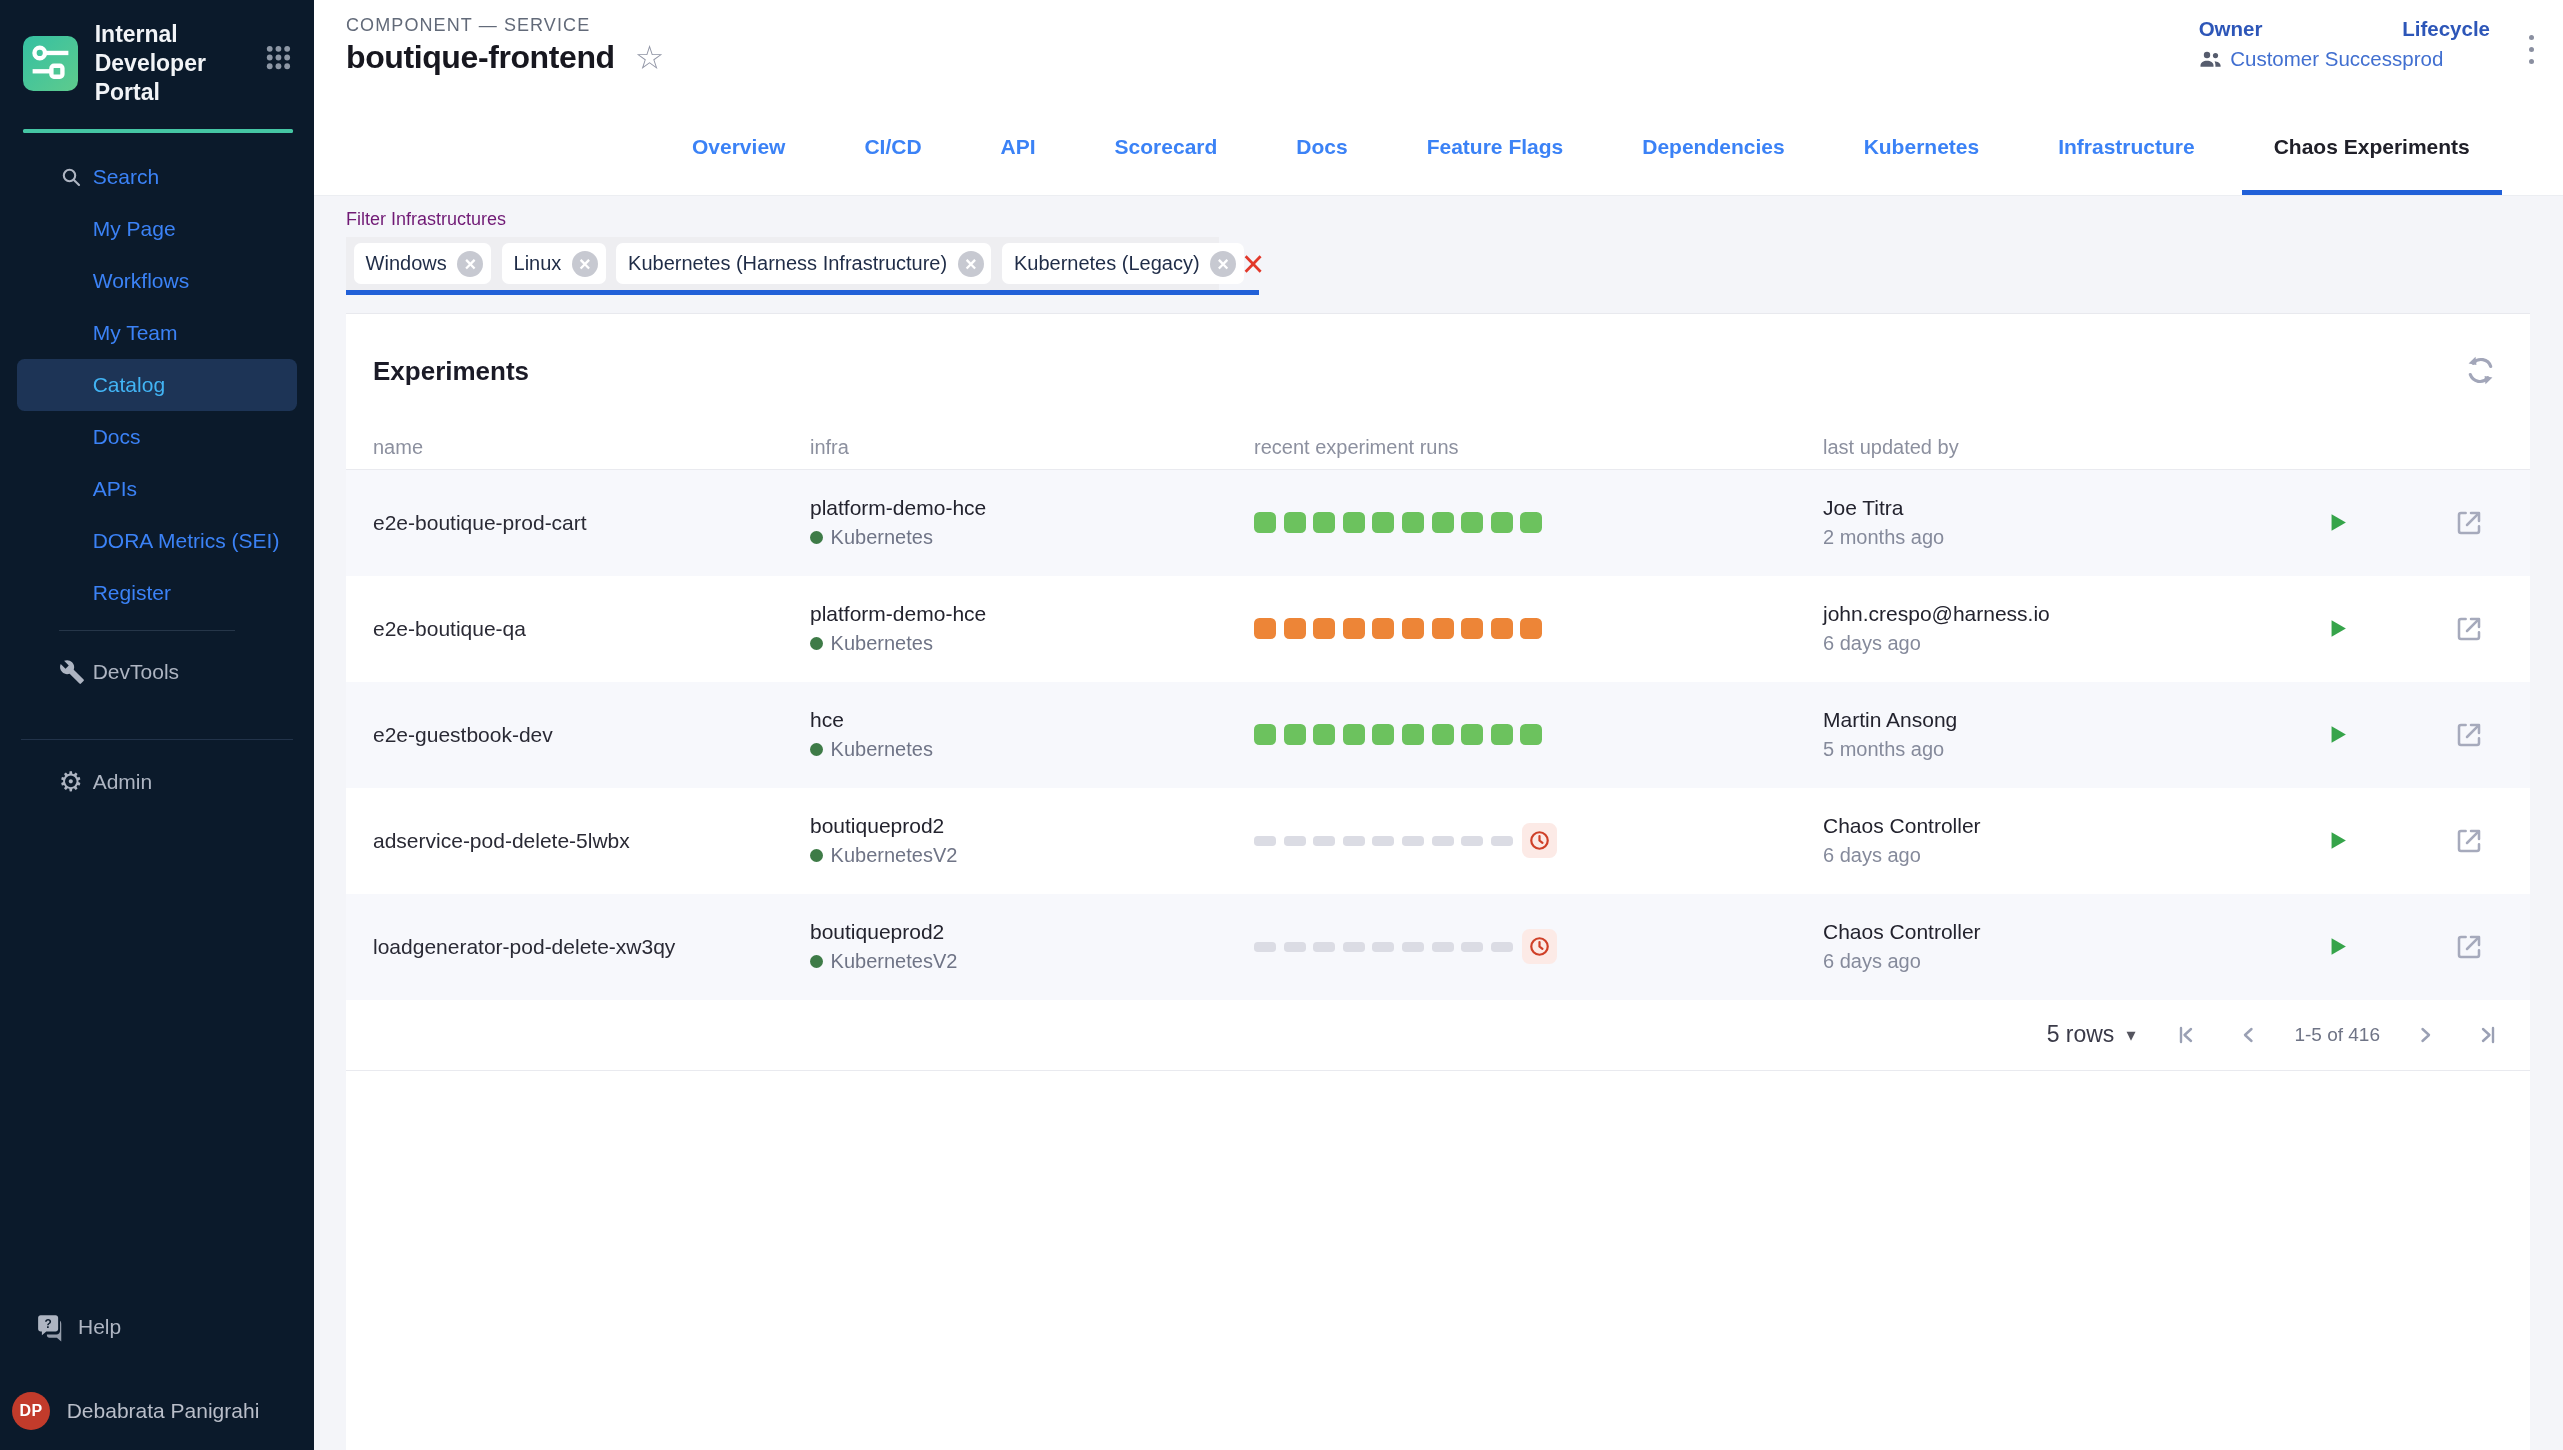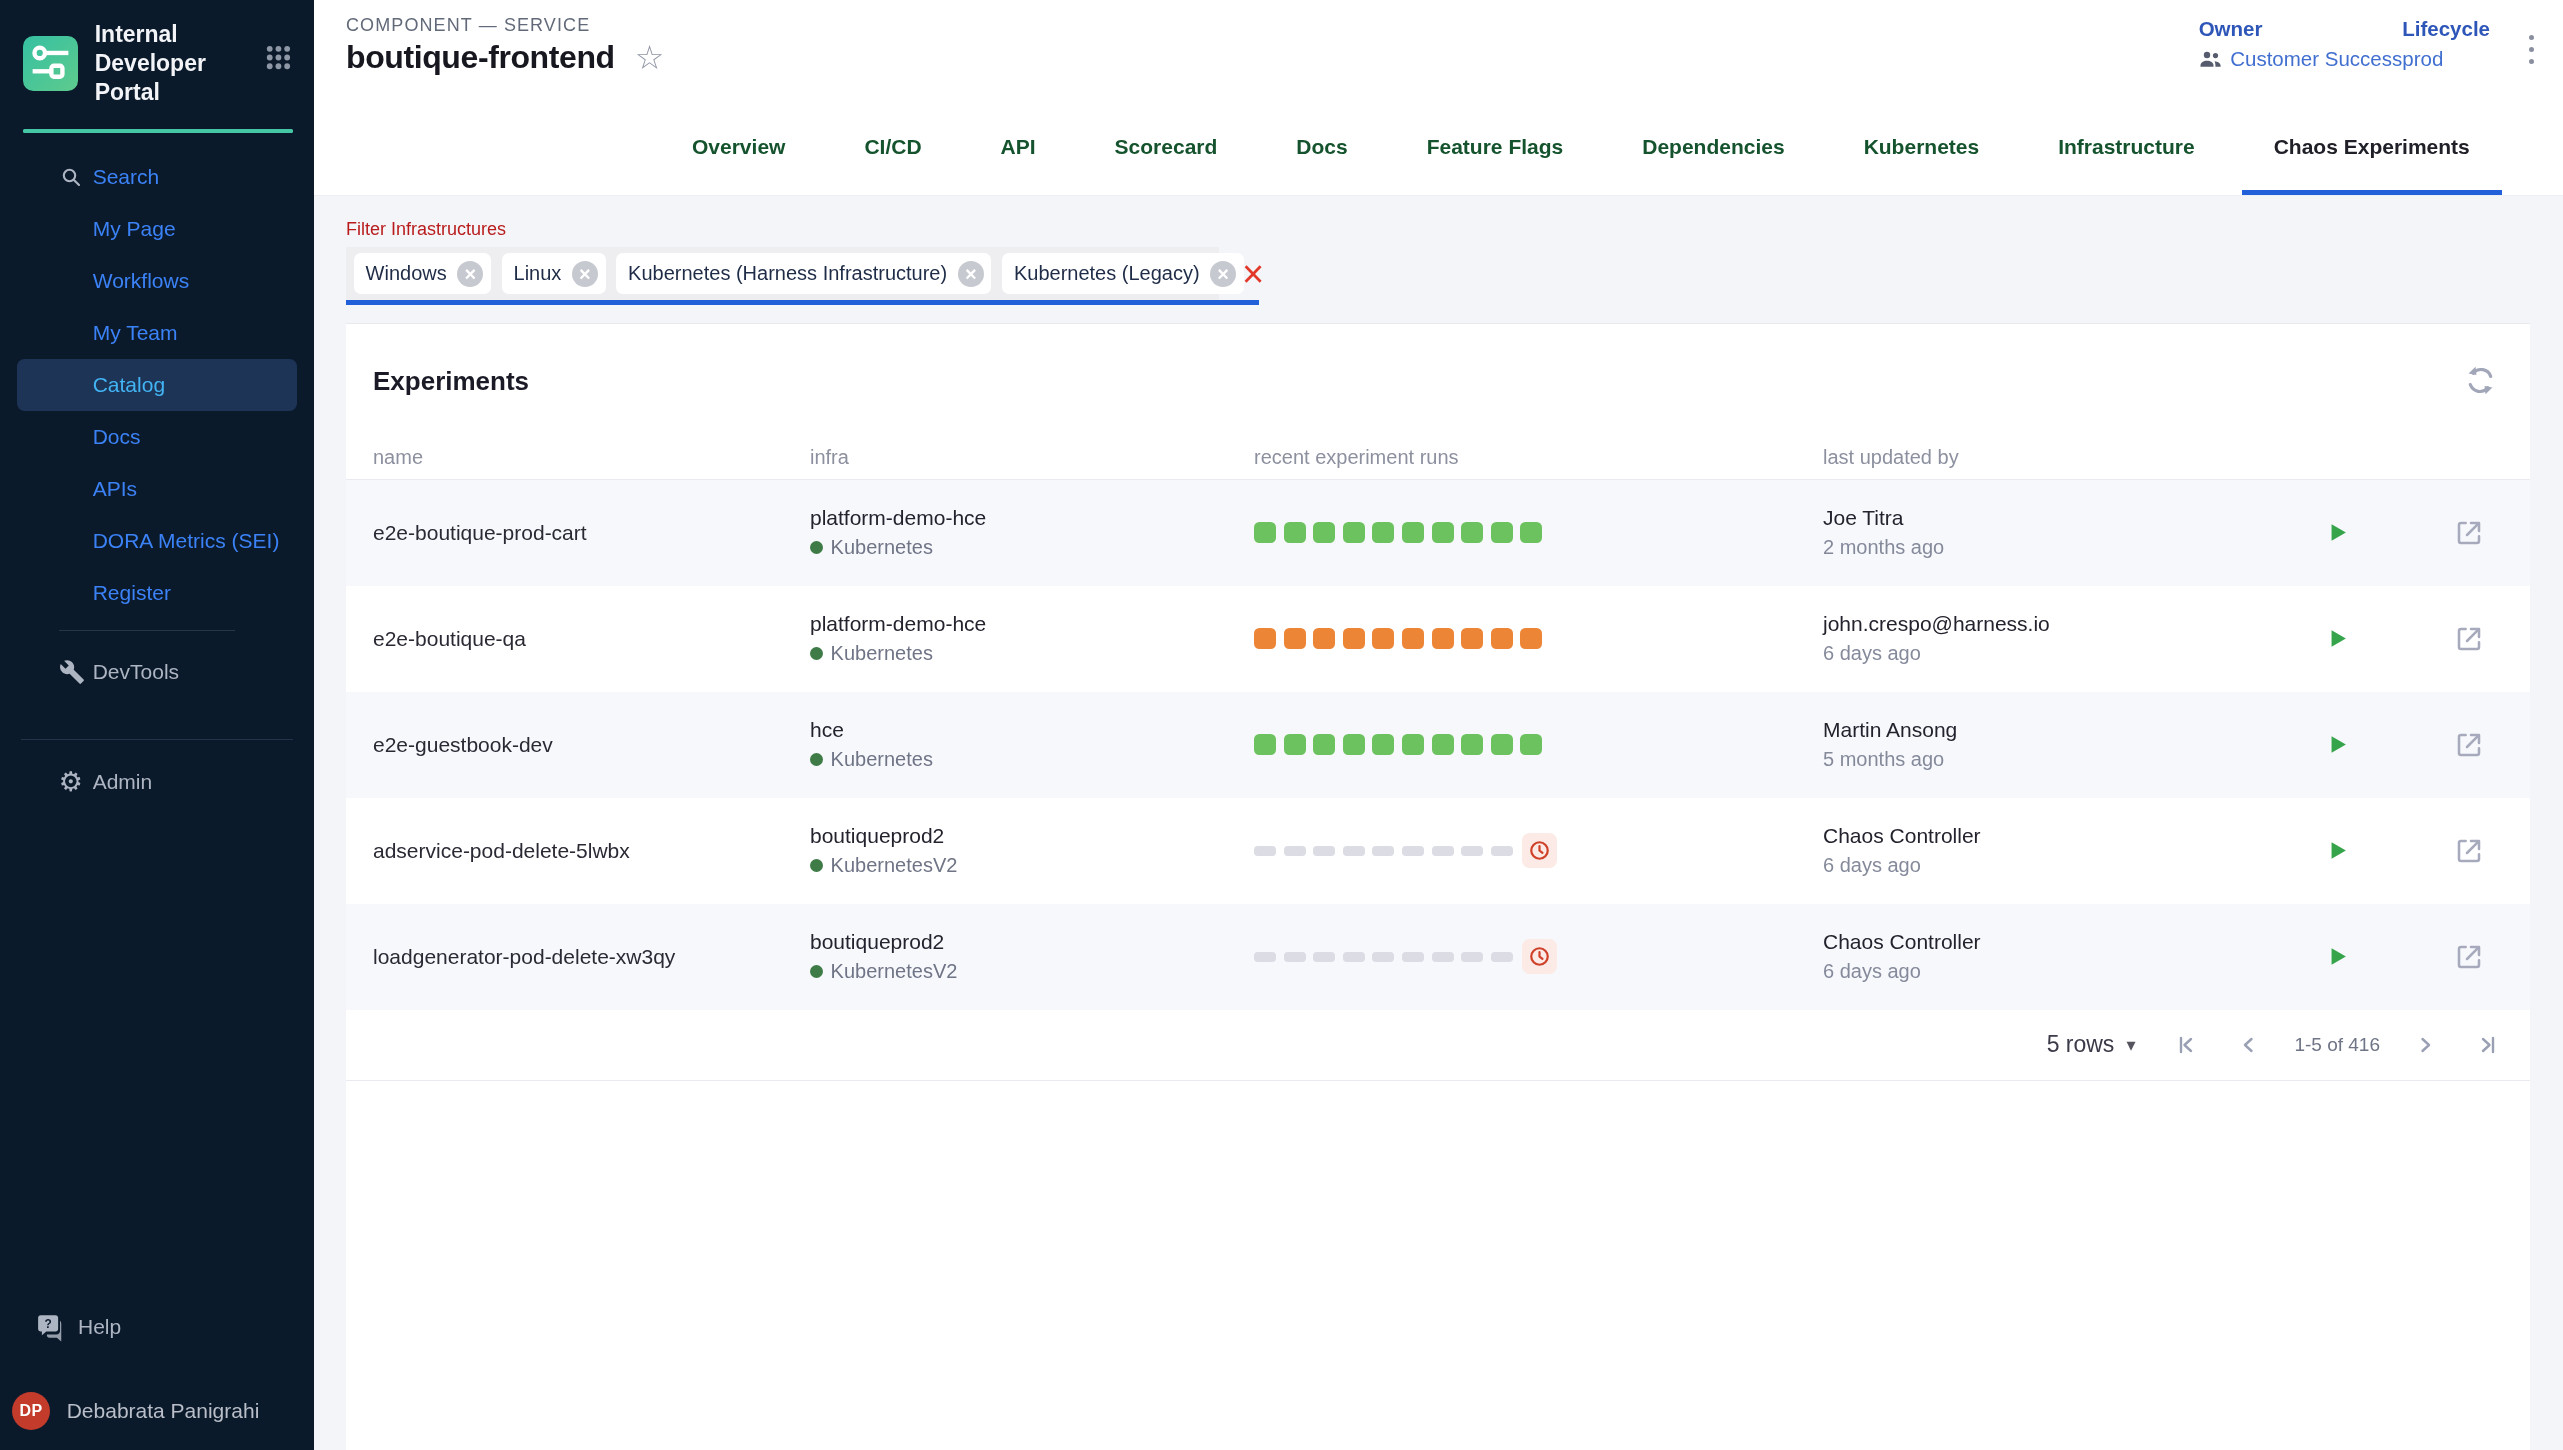--- a/index.html
+++ b/index.html
@@ -55,27 +55,27 @@
   .star-icon { margin-left:20px; font-size:33px; color:#9296a6; line-height:1; cursor:pointer; }
 
   .header-meta { position:absolute; right:73px; top:16.7px; display:flex; }
   .meta-block .meta-label { font-size:20.5px; font-weight:700; color:#2d56b8; }
   .meta-value-row { display:flex; align-items:center; gap:7.6px; margin-top:6px; }
   .meta-value { font-size:20.5px; color:#416fd0; cursor:pointer; }
   .kebab-icon { position:absolute; right:24px; top:30px; display:flex; flex-direction:column; gap:6.8px; cursor:pointer; padding:4.6px; }
   .kebab-icon span { width:5.3px; height:5.3px; border-radius:50%; background:#8a8fa0; }
 
   .tabs { position:absolute; left:378px; bottom:0; height:97px; display:flex; align-items:center; gap:79px; }
-  .tab { position:relative; height:100%; display:flex; align-items:center; font-size:21px; font-weight:600; color:#14532d; cursor:pointer; white-space:nowrap; }
+  .tab { position:relative; height:100%; display:flex; align-items:center; font-size:21px; font-weight:600; color:#3b82f6; cursor:pointer; white-space:nowrap; }
   .tab.active { color:#202029; }
   .tab.active::after { content:""; position:absolute; left:-32px; right:-32px; bottom:0; height:5.3px; background:#2160d8; }
 
   
   .content { flex:1; background:#f4f5f9; padding-left:32px; display:flex; flex-direction:column; min-height:0; }
-  .filter-label { margin-top:23px; font-size:18px; color:#b91c1c; cursor:pointer; align-self:flex-start; }
+  .filter-label { margin-top:13px; font-size:18px; color:#701a75; cursor:pointer; align-self:flex-start; }
   .chip-row { display:flex; align-items:center; margin-top:7px; }
   .chipbar { width:873px; background:#eeeef1; padding:6px 7.6px; display:flex; align-items:center; gap:10.6px; min-height:53px; }
   .chip { background:#fff; border-radius:6.8px; height:41px; display:flex; align-items:center; padding:0 7.6px 0 12px; font-size:20px; color:#1f2c47; white-space:nowrap; cursor:default; }
   .chip-x { margin-left:10.6px; width:26px; height:26px; border-radius:50%; background:#c7c9d1; color:#fff; font-size:20px; font-weight:700;
             display:flex; align-items:center; justify-content:center; cursor:pointer; line-height:1; }
   .clear-filters { margin-left:23px; font-size:38px; color:#e2382a; line-height:1; cursor:pointer; font-weight:400; }
   .blue-underline { width:913px; height:4.6px; background:#2160d8; }
 
   
   .card { margin-top:18px; margin-right:33px; background:#fff; border-top:0.8px solid #e8e9ee; flex:1; display:flex; flex-direction:column; min-height:0; }

